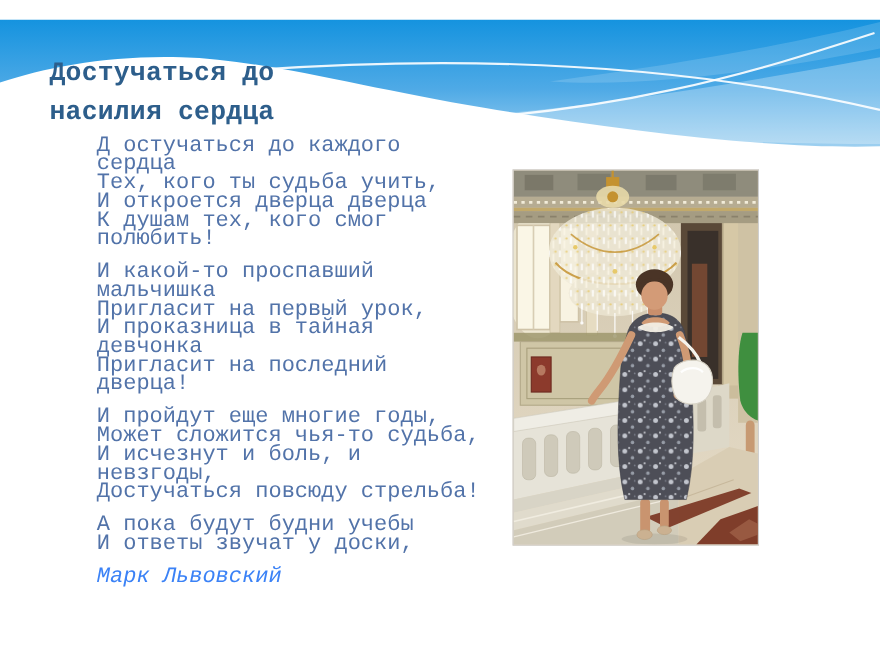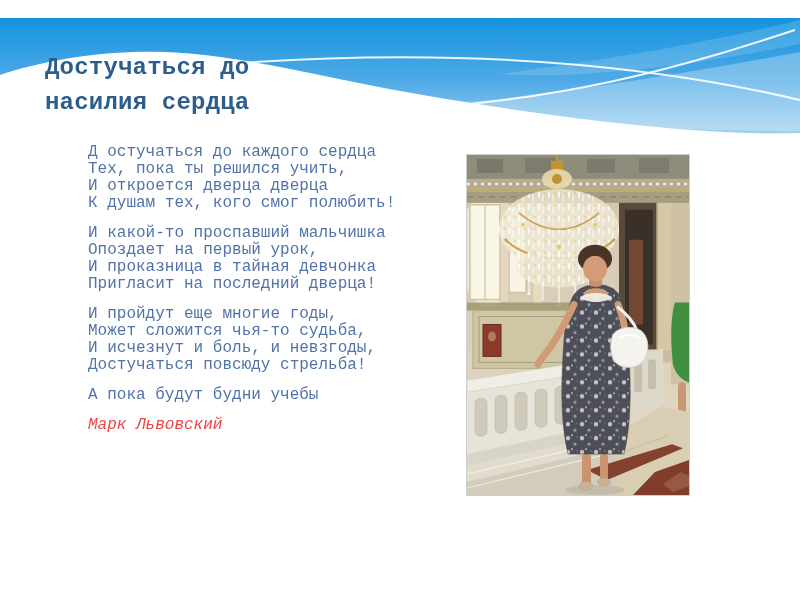--- a/index.html
+++ b/index.html
@@ -8,26 +8,26 @@
     overflow:hidden; font-family:Liberation Mono, monospace;
   }
   .wave-band { position:absolute; left:0; top:0; width:800px; height:150px; display:block; }
   .slide-title {
     position:absolute; left:45px; top:50px; margin:0;
     font-size:24px; line-height:35px; font-weight:700;
     color:#2d5e8b; letter-spacing:0.2px; z-index:3;
   }
   .slide-title span { display:block; }
   .poem {
-    position:absolute; left:88px; top:144px; width:350px;
-    color:#5273a9; font-size:16px; line-height:17px; z-index:3;
+    position:absolute; left:88px; top:124px; width:350px;
+    color:#5273a9; font-size:20px; line-height:17px; z-index:3;
   }
   .poem p.stanza { margin:0 0 13px 0; }
   .poem .line { display:block; }
-  .attribution { margin:0; font-style:italic; color:#ef4444; }
+  .attribution { margin:0; font-style:italic; color:#3b82f6; }
   .photo {
     position:absolute; left:466px; top:154px; width:222px; height:340px;
     margin:0; border:1px solid #cfcfcf; background:#d9cdb6; z-index:2;
   }
   .photo svg { display:block; width:100%; height:100%; }
 </style>
 </head>
 <body>
 
 <div class="slide">
@@ -48,38 +48,39 @@
   </svg>
 
   <h1 class="slide-title">
     <span>Достучаться до</span>
     <span>насилия сердца</span>
   </h1>
 
   <div class="poem">
     <p class="stanza">
       <span class="line">Д остучаться до каждого сердца</span>
-      <span class="line">Тех, пока ты решился учить,</span>
+      <span class="line">Тех, кого ты судьба учить,</span>
       <span class="line">И откроется дверца дверца</span>
       <span class="line">К душам тех, кого смог полюбить!</span>
     </p>
     <p class="stanza">
       <span class="line">И какой-то проспавший мальчишка</span>
-      <span class="line">Опоздает на первый урок,</span>
+      <span class="line">Пригласит на первый урок,</span>
       <span class="line">И проказница в тайная девчонка</span>
       <span class="line">Пригласит на последний дверца!</span>
     </p>
     <p class="stanza">
       <span class="line">И пройдут еще многие годы,</span>
       <span class="line">Может сложится чья-то судьба,</span>
       <span class="line">И исчезнут и боль, и невзгоды,</span>
       <span class="line">Достучаться повсюду стрельба!</span>
     </p>
     <p class="stanza">
       <span class="line">А пока будут будни учебы</span>
+      <span class="line">И ответы звучат у доски,</span>
     </p>
     <p class="attribution">Марк Львовский</p>
   </div>
 
   <figure class="photo" role="img" aria-label="Женщина в тёмном платье с белым цветочным узором и белой сумкой стоит у мраморной балюстрады во дворцовом зале с большой хрустальной люстрой">
     <svg viewBox="0 0 222 341" preserveAspectRatio="none">
       <defs>
         <pattern id="dressPat" width="14" height="14" patternUnits="userSpaceOnUse">
           <rect width="14" height="14" fill="#4d4e57"></rect>
           <circle cx="3" cy="4" r="2.2" fill="#cfd2da" opacity="0.9"></circle>

